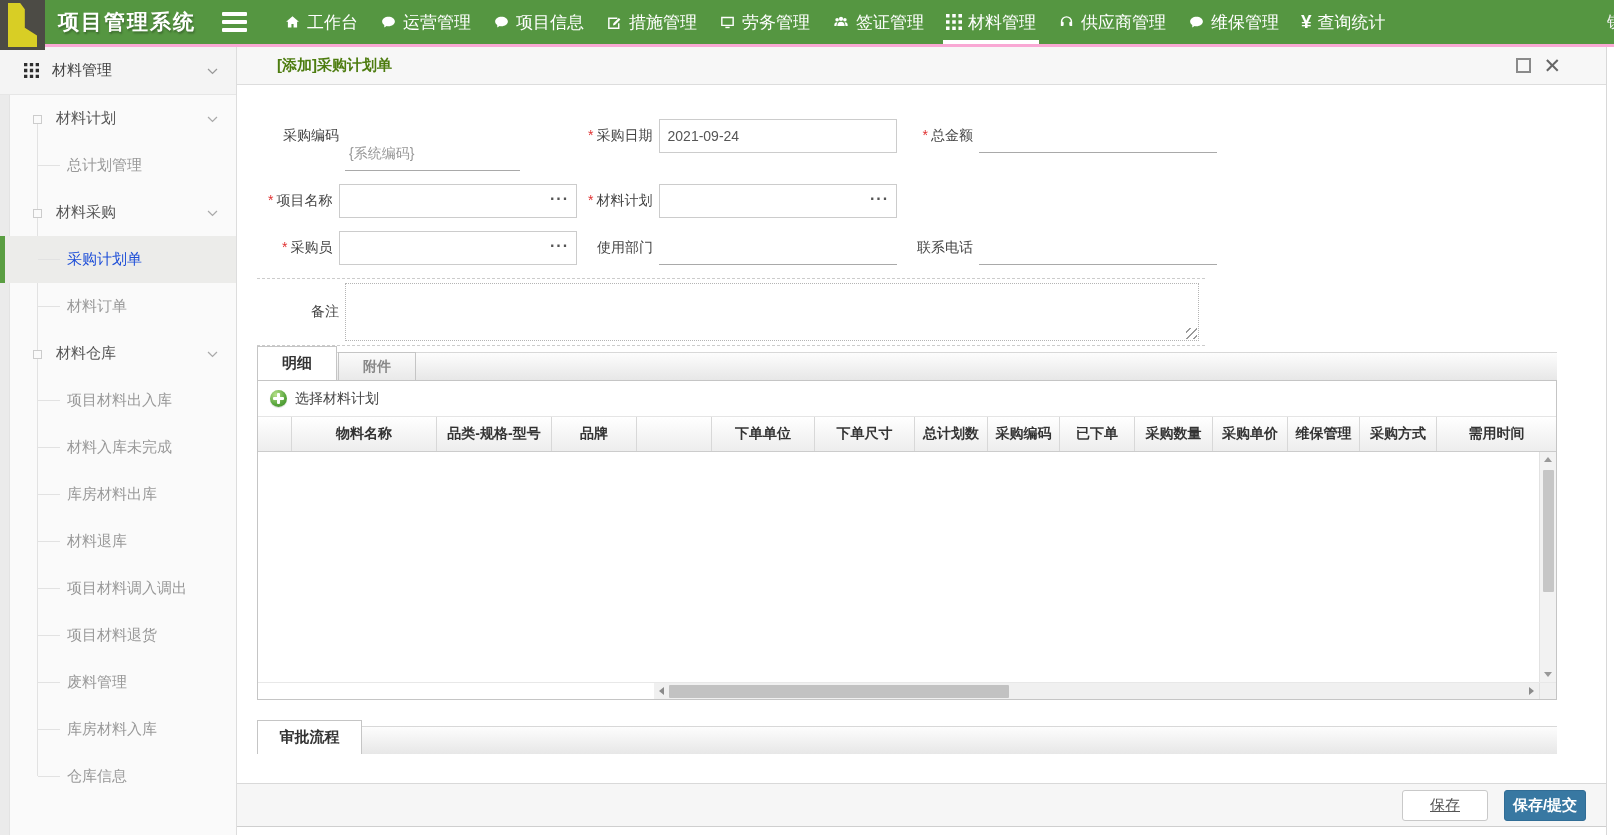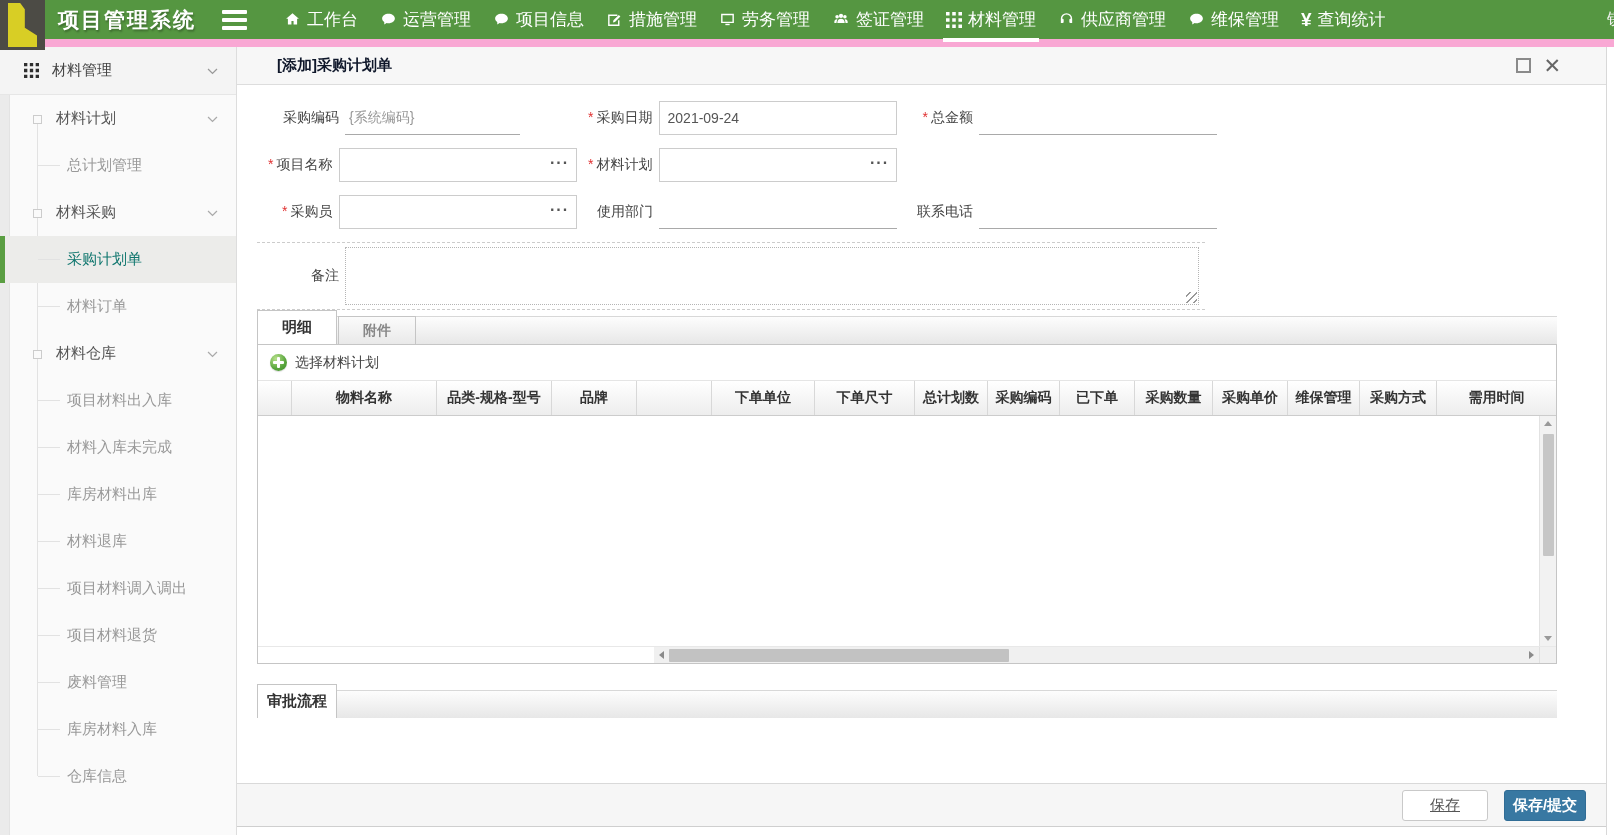--- a/index.html
+++ b/index.html
@@ -1,20 +1,20 @@
 <!DOCTYPE html>
 <html><head>
 <meta charset="utf-8">
 <style>
   * { margin:0; padding:0; box-sizing:border-box; }
   html,body { width:1614px; height:835px; overflow:hidden; }
   body { font-family:"Liberation Sans","DejaVu Sans",sans-serif; background:#fff; color:#333; }
 
   
-  .navbar { height:47px; background:#559641; border-bottom:8px solid #f9a8d4;
+  .navbar { height:47px; background:#559641; border-bottom:3px solid #f9a8d4;
             display:flex; align-items:center; position:relative; }
   .logo { width:45px; height:50px; background:#4c4b45; flex:0 0 45px;
           align-self:flex-start; position:relative; z-index:6; }
   .logo-shape { position:absolute; left:8px; top:3px; width:29px; height:44px; background:#d8ce25;
           clip-path:polygon(0 0,42% 0,58% 14%,58% 56%,100% 74%,100% 100%,0 100%); }
   .app-title { color:#fff; font-size:21px; font-weight:bold; margin:0 20px 0 13px;
           letter-spacing:2px; text-shadow:1px 2px 2px rgba(0,0,0,.28); white-space:nowrap; }
   .hamburger { width:25px; display:flex; flex-direction:column; gap:4px; margin:0 26px 0 6px; cursor:pointer; }
   .hamburger i { height:4px; background:#fff; border-radius:1px; }
   .nav { display:flex; align-items:center; height:44px; }
@@ -41,45 +41,45 @@
   .tree { position:relative; }
   .tree::before { content:''; position:absolute; left:37px; top:24px; bottom:24px;
           border-left:1px solid #e2e2e2; }
   .node { height:47px; display:flex; align-items:center; position:relative; font-size:15px; cursor:pointer; }
   .node.parent { padding-left:56px; color:#555; }
   .node.parent::before { content:''; position:absolute; left:33px; top:20px; width:7px; height:7px;
           background:#fafafa; border:1px solid #ccc; z-index:1; }
   .node.child { padding-left:67px; color:#999; }
   .node.child::before { content:''; position:absolute; left:38px; top:23px; width:22px;
           border-top:1px solid #e2e2e2; }
-  .node.selected { background:#ececea; color:#0f766e; }
+  .node.selected { background:#ececea; color:#1d4ed8; }
   .node.selected::after { content:''; position:absolute; left:0; top:0; bottom:0; width:5px; background:#5a9e42; }
 
   
   .dialog { width:1370px; flex:0 0 1370px; display:flex; flex-direction:column;
           background:#fff; border-right:1px solid #d8d8d8; }
   .dlg-header { height:38px; flex:0 0 38px; background:#f7f7f7; border-bottom:1px solid #ddd;
           display:flex; align-items:center; padding:0 45px 0 40px; }
-  .dlg-title { font-weight:bold; font-size:15px; color:#0f172a; flex:1; }
+  .dlg-title { font-weight:bold; font-size:15px; color:#4d7c0f; flex:1; }
   .win-btns { display:flex; gap:12px; align-items:center; }
   .btn-max { width:15px; height:15px; border:2px solid #8a8a8a; cursor:pointer; }
   .btn-close { font-size:21px; color:#666; line-height:15px; cursor:pointer; }
 
   
   .form { padding:16px 0 0 20px; }
   .frow { display:flex; margin-bottom:13px; }
   .ffield { display:flex; align-items:center; width:320px; }
   .flabel { width:88px; text-align:right; font-size:14px; color:#444; padding-right:6px;
           white-space:nowrap; display:inline-block; }
   .req { color:#e03030; margin-right:3px; font-size:14px; }
   .finput { width:256px; height:34px; position:relative; display:flex; align-items:center;
           font-size:14px; cursor:text; }
   .finput.box { border:1px solid #ccc; background:#fff; padding:0 24px 0 8px; color:#555; }
   .finput.underline { border-bottom:1px solid #a9a9a9; padding:0 4px; color:#999; }
-  .finput.short { width:175px; }
+  .finput.short { width:175px;margin-top:36px; }
   .trigger-dots { position:absolute; right:7px; top:45%; transform:translateY(-50%);
           color:#555; font-weight:bold; font-size:16px; letter-spacing:1px; cursor:pointer; }
   .sel-arrow { position:absolute; right:9px; top:50%; transform:translateY(-40%); width:0; height:0;
           border-left:5px solid transparent; border-right:5px solid transparent;
           border-top:6px solid #7a7a7a; cursor:pointer; }
   .remark-wrap { width:948px; border-top:1px dashed #ccc; border-bottom:1px dashed #ccc;
           padding:4px 0; display:flex; align-items:center; }
   .remark-box { width:854px; height:58px; border:1px dotted #b5b5b5; background:#fff; position:relative; }
   .resize-handle { position:absolute; right:1px; bottom:1px; width:11px; height:11px; cursor:nwse-resize;
           background:repeating-linear-gradient(315deg, transparent 0 2px, #999 2px 3px, transparent 3px 5px); }
@@ -87,21 +87,21 @@
   
   .tabstrip { margin-left:20px; width:1300px; height:34px; position:relative; flex:0 0 34px; }
   .strip-bg { position:absolute; left:0; right:0; top:6px; bottom:0;
           background:linear-gradient(#fdfdfd,#e7e7e7); border-top:1px solid #d8d8d8; }
   .tab { position:absolute; display:flex; align-items:center; justify-content:center;
           background:#fff; border:1px solid #c5c5c5; cursor:pointer;font-weight:bold; }
   .tab-active { left:0; top:0; bottom:0; width:80px; border-bottom:none; font-weight:bold;
           font-size:15px; color:#333; z-index:2; }
   .tab-inactive { left:81px; top:6px; bottom:0; width:78px; font-size:14px; color:#888;
           background:linear-gradient(#fbfbfb,#e9e9e9); border-bottom:none; }
-  .tab-approval { left:0; top:0; bottom:0; width:80px; border-bottom:none; font-weight:bold;
+  .tab-approval { left:0; top:0; bottom:0; width:105px; border-bottom:none; font-weight:bold;
           font-size:15px; color:#333; z-index:2; }
   .strip2 { margin-top:20px; }
 
   
   .gridpanel { margin-left:20px; width:1300px; border:1px solid #c5c5c5; background:#fff;
           flex:0 0 auto; display:flex; flex-direction:column; }
   .gtoolbar { height:36px; display:flex; align-items:center; gap:8px; padding-left:12px;
           border-bottom:1px solid #e5e5e5; font-size:14px; color:#444; background:#fff; }
   .plus { width:17px; height:17px; border-radius:50%; position:relative; flex:0 0 17px;
           background:radial-gradient(circle at 35% 28%, #b9e28c, #5aa63e 58%, #3c8a28);

